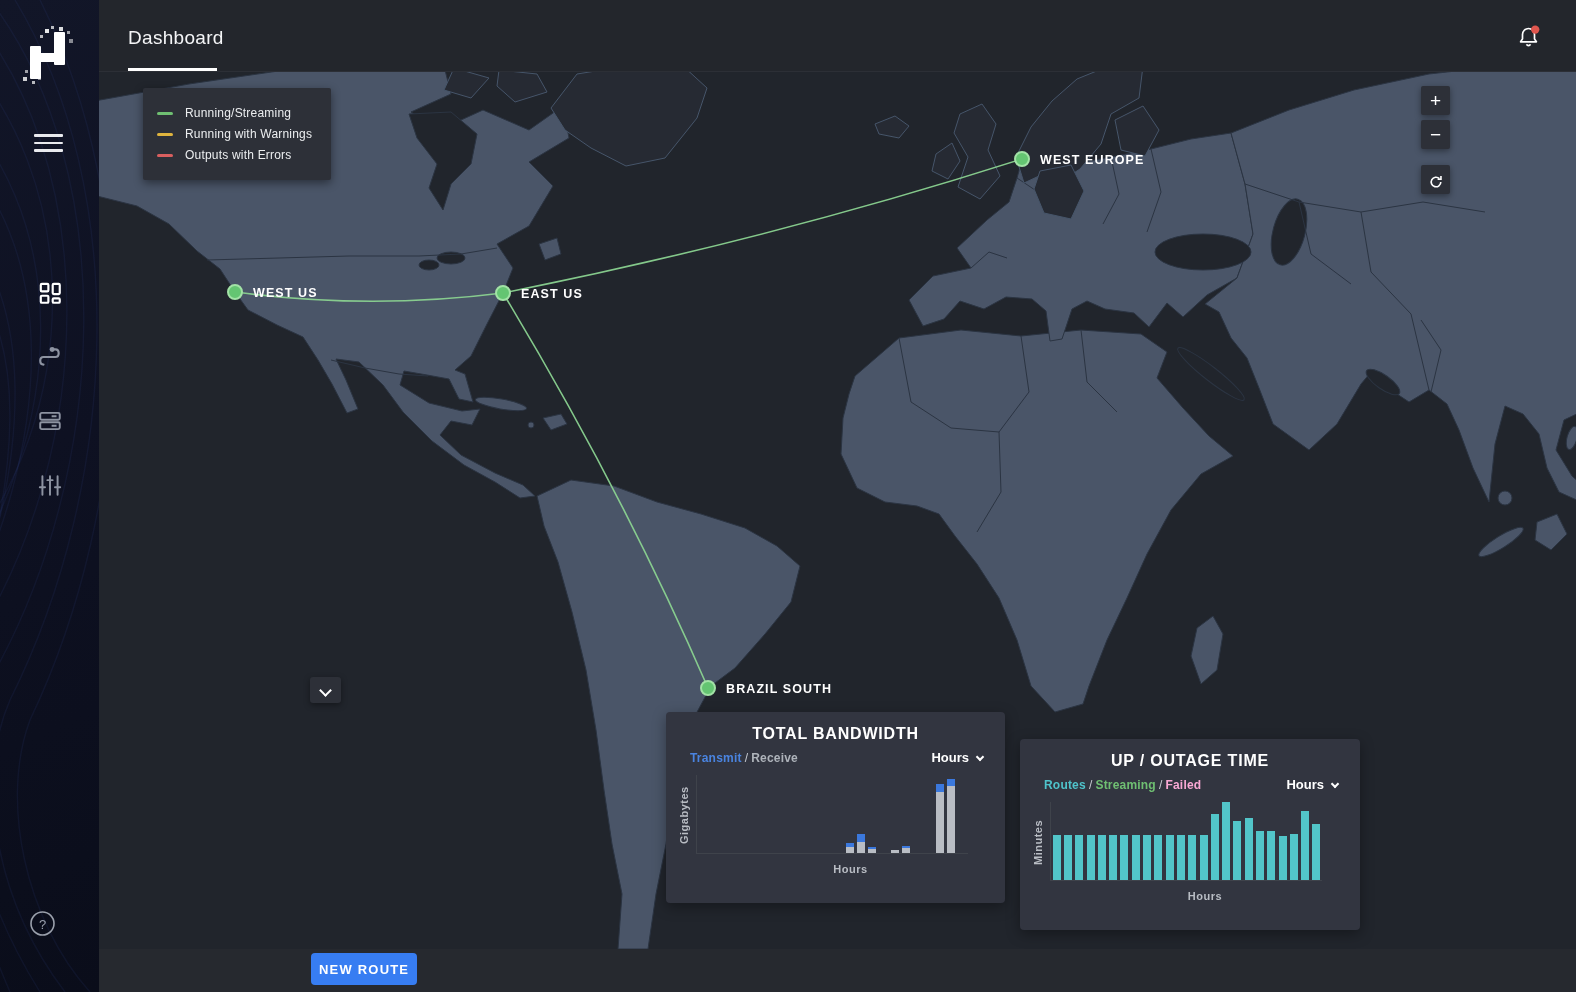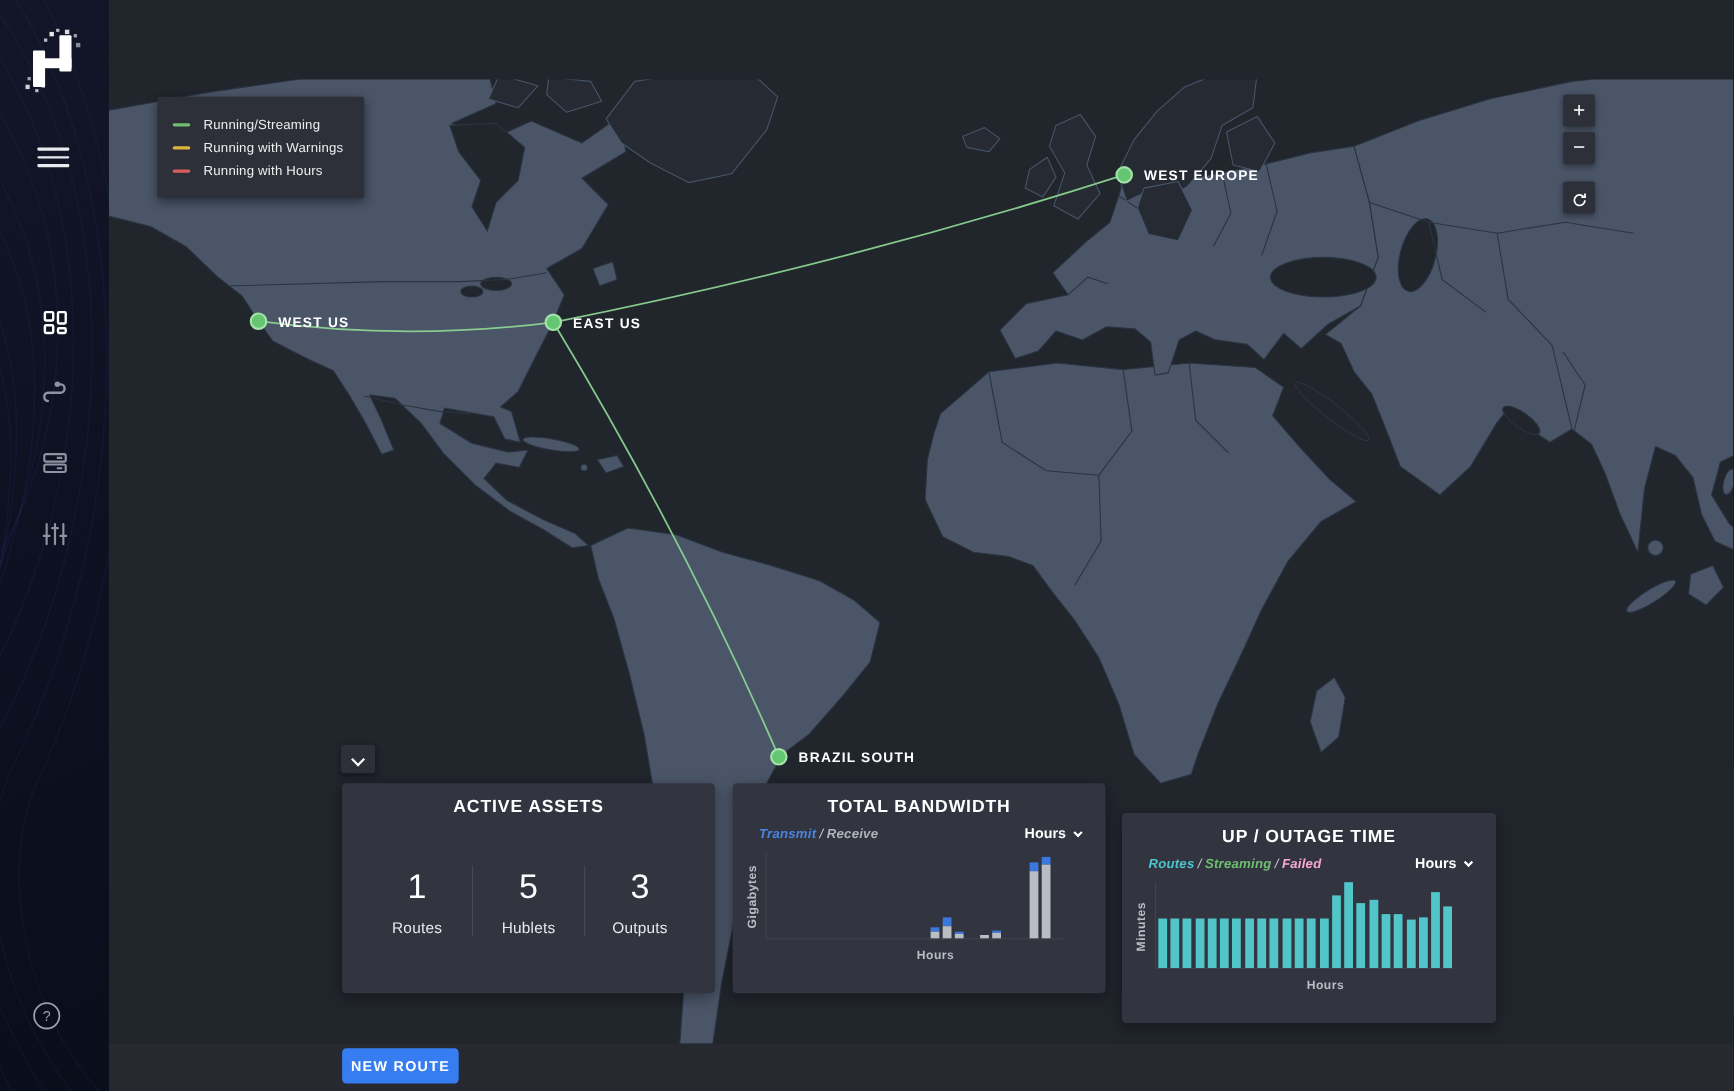--- a/index.html
+++ b/index.html
@@ -62,21 +62,21 @@
   .panel-up { left:921px; width:340px;margin-top:27px; }
   .panel-title { text-align:center; font-size:16px; font-weight:700; color:#ffffff; letter-spacing:.8px; }
 
   .stats { display:flex; align-items:center; justify-content:center; margin-top:44px; padding:0 18px; }
   .stat { flex:1; text-align:center; }
   .stat .num { font-size:31px; font-weight:300; color:#fdfdfe; }
   .stat .cap { font-size:14px; color:#e8e9ec; margin-top:11px; letter-spacing:.2px; }
   .vdiv { width:1px; height:64px; background:#474a53; flex:none; }
 
   .panel-sub { display:flex; justify-content:space-between; align-items:center; padding:0 22px 0 24px; margin-top:7px; }
-  .chart-legend { font-size:12px; font-weight:700; color:#c7cbd2; letter-spacing:.2px;font-style:italic; }
+  .chart-legend { font-size:12px; font-weight:700; color:#c7cbd2; letter-spacing:.2px; }
   .chart-legend .sep { color:#c7cbd2; font-weight:400; padding:0 3px; }
   .range-select { display:flex; align-items:center; gap:8px; color:#ffffff; font-size:13px; font-weight:600; cursor:pointer; }
   .range-select .chev { width:6px; height:6px; border-width:2px; margin-top:-2px; }
 
   .chart-wrap { display:flex; align-items:flex-end; margin-top:10px; padding-left:12px; }
   .ylab { writing-mode:vertical-rl; transform:rotate(180deg); font-size:11px; font-weight:700; color:#b9bdc4;
     letter-spacing:.5px; height:78px; text-align:center; }
   .plot { width:272px; height:79px; border-left:1px solid #3f434b; border-bottom:1px solid #3f434b;
     display:flex; align-items:flex-end; margin-left:6px; }
   .bar-slot { flex:1; display:flex; flex-direction:column; justify-content:flex-end; align-items:center; height:100%; }
@@ -170,20 +170,31 @@
     </div>
 
     <div class="help">
       <svg width="27" height="27" viewBox="0 0 27 27">
         <circle cx="13.5" cy="13.5" r="11.5" fill="none" stroke="currentColor" stroke-width="1.6"></circle>
         <text x="13.5" y="18.5" text-anchor="middle" font-size="13" fill="currentColor" font-family="Liberation Sans, sans-serif">?</text>
       </svg>
     </div>
   </div>
 
+  <div class="topbar">
+    <div class="page-title">Dashboard</div>
+    <div class="tab-underline"></div>
+    <div class="bell">
+      <svg width="26" height="26" viewBox="0 0 26 26">
+        <path d="M12.5 4.5 a6 6 0 0 1 6 6 v4.4 l1.9 2.9 H4.6 L6.5 14.9 V10.5 a6 6 0 0 1 6-6 z" fill="none" stroke="#ffffff" stroke-width="1.7" stroke-linejoin="round"></path>
+        <path d="M10.6 20.3 a2 2 0 0 0 3.8 0" fill="none" stroke="#ffffff" stroke-width="1.7"></path>
+        <circle cx="19.2" cy="5.6" r="4.2" fill="#e0564e"></circle>
+      </svg>
+    </div>
+  </div>
 
   <div class="map">
     <svg class="world" width="1477" height="877" viewBox="0 0 1477 877">
 
       <path class="land" d="M -10 30 L 90 12 L 200 -4 L 345 -6 L 352 22 L 312 40 L 340 58 L 384 38 L 430 58 L 464 34 L 470 66 L 430 90 L 454 114 L 430 154 L 398 172 L 414 196 L 404 221 L 388 252 L 372 284 L 356 298 L 366 302 L 374 330 L 360 327 L 350 307 L 328 303 L 305 299 L 301 313 L 330 331 L 363 339 L 381 337 L 373 353 L 352 349 L 341 363 L 362 383 L 396 401 L 424 413 L 436 424 L 421 426 L 396 410 L 365 393 L 333 369 L 304 340 L 284 313 L 260 290 L 237 287 L 247 308 L 259 337 L 248 341 L 233 312 L 219 288 L 204 265 L 178 253 L 149 238 L 136 220 L 121 197 L 98 179 L 70 152 L 38 134 L -10 122 Z"></path>
       <path class="water" d="M 310 42 L 352 40 L 378 62 L 372 92 L 352 112 L 344 138 L 330 116 L 338 92 L 318 66 Z"></path>
       <ellipse class="water" cx="352" cy="186" rx="14" ry="6"></ellipse>
       <ellipse class="water" cx="330" cy="193" rx="10" ry="5"></ellipse>
       <path class="border" d="M 108 188 L 180 186 L 250 184 L 320 184 L 362 182 L 398 176"></path>
       <path class="border" d="M 232 288 L 266 296 L 300 302 L 329 304"></path>
@@ -241,56 +252,37 @@
       <div class="row">
         <span class="dash" style="background: rgb(111, 191, 114);"></span>
         <span class="lbl">Running/Streaming</span>
       </div>
       <div class="row">
         <span class="dash" style="background: rgb(223, 180, 62);"></span>
         <span class="lbl">Running with Warnings</span>
       </div>
       <div class="row">
         <span class="dash" style="background: rgb(217, 95, 95);"></span>
-        <span class="lbl">Running with Hours</span>
+        <span class="lbl">Outputs with Errors</span>
       </div>
     </div>
 
     <button class="map-ctrl ctrl-plus">+</button>
     <button class="map-ctrl ctrl-minus">−</button>
     <button class="map-ctrl ctrl-refresh">
       <svg width="16" height="16" viewBox="0 0 20 20">
         <path d="M16 10 a6 6 0 1 1 -1.8-4.3" fill="none" stroke="#fff" stroke-width="2"></path>
         <path d="M16.2 2.4 v4.2 h-4.2" fill="none" stroke="#fff" stroke-width="2"></path>
       </svg>
     </button>
 
     <button class="collapse-btn">
       <span class="chev"></span>
     </button>
 
-    <div class="panel panel-aa">
-      <div class="panel-title">ACTIVE ASSETS</div>
-      <div class="stats">
-        <div class="stat">
-          <div class="num">1</div>
-          <div class="cap">Routes</div>
-        </div>
-        <div class="vdiv"></div>
-        <div class="stat">
-          <div class="num">5</div>
-          <div class="cap">Hublets</div>
-        </div>
-        <div class="vdiv"></div>
-        <div class="stat">
-          <div class="num">3</div>
-          <div class="cap">Outputs</div>
-        </div>
-      </div>
-    </div>
 
     <div class="panel panel-bw">
       <div class="panel-title">TOTAL BANDWIDTH</div>
       <div class="panel-sub">
         <div class="chart-legend">
           <span style="color: rgb(74, 132, 224);">Transmit</span><span class="sep">/</span><span style="color: rgb(174, 179, 186);">Receive</span>
         </div>
         <div class="range-select">
           <span>Hours</span>
           <span class="chev"></span>

